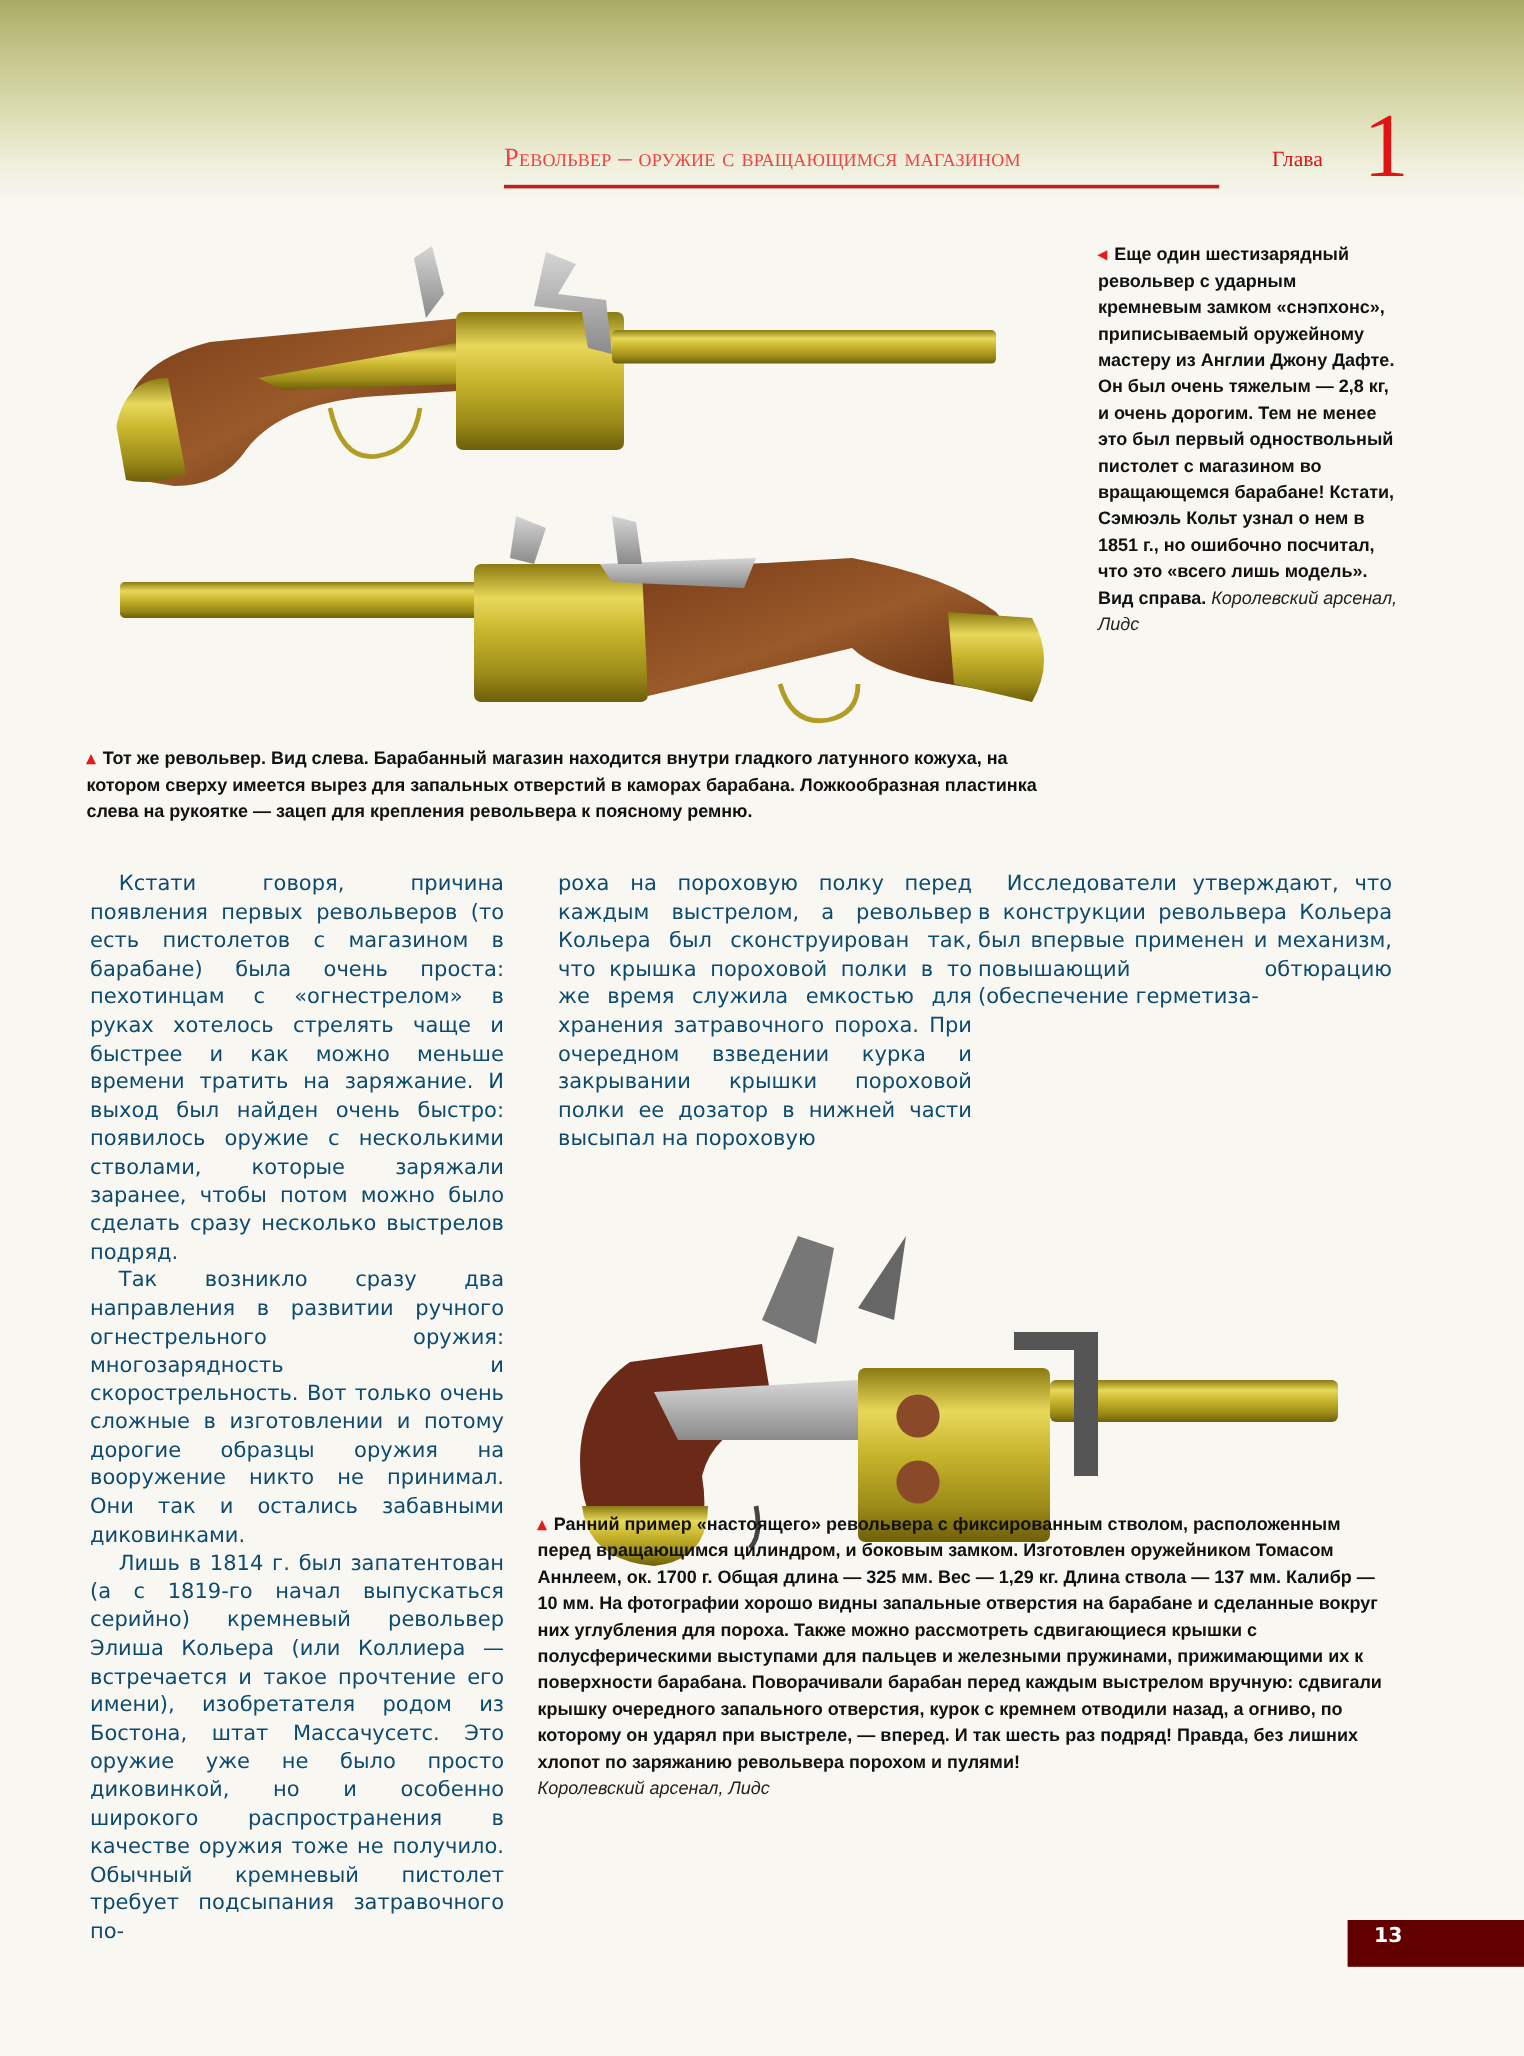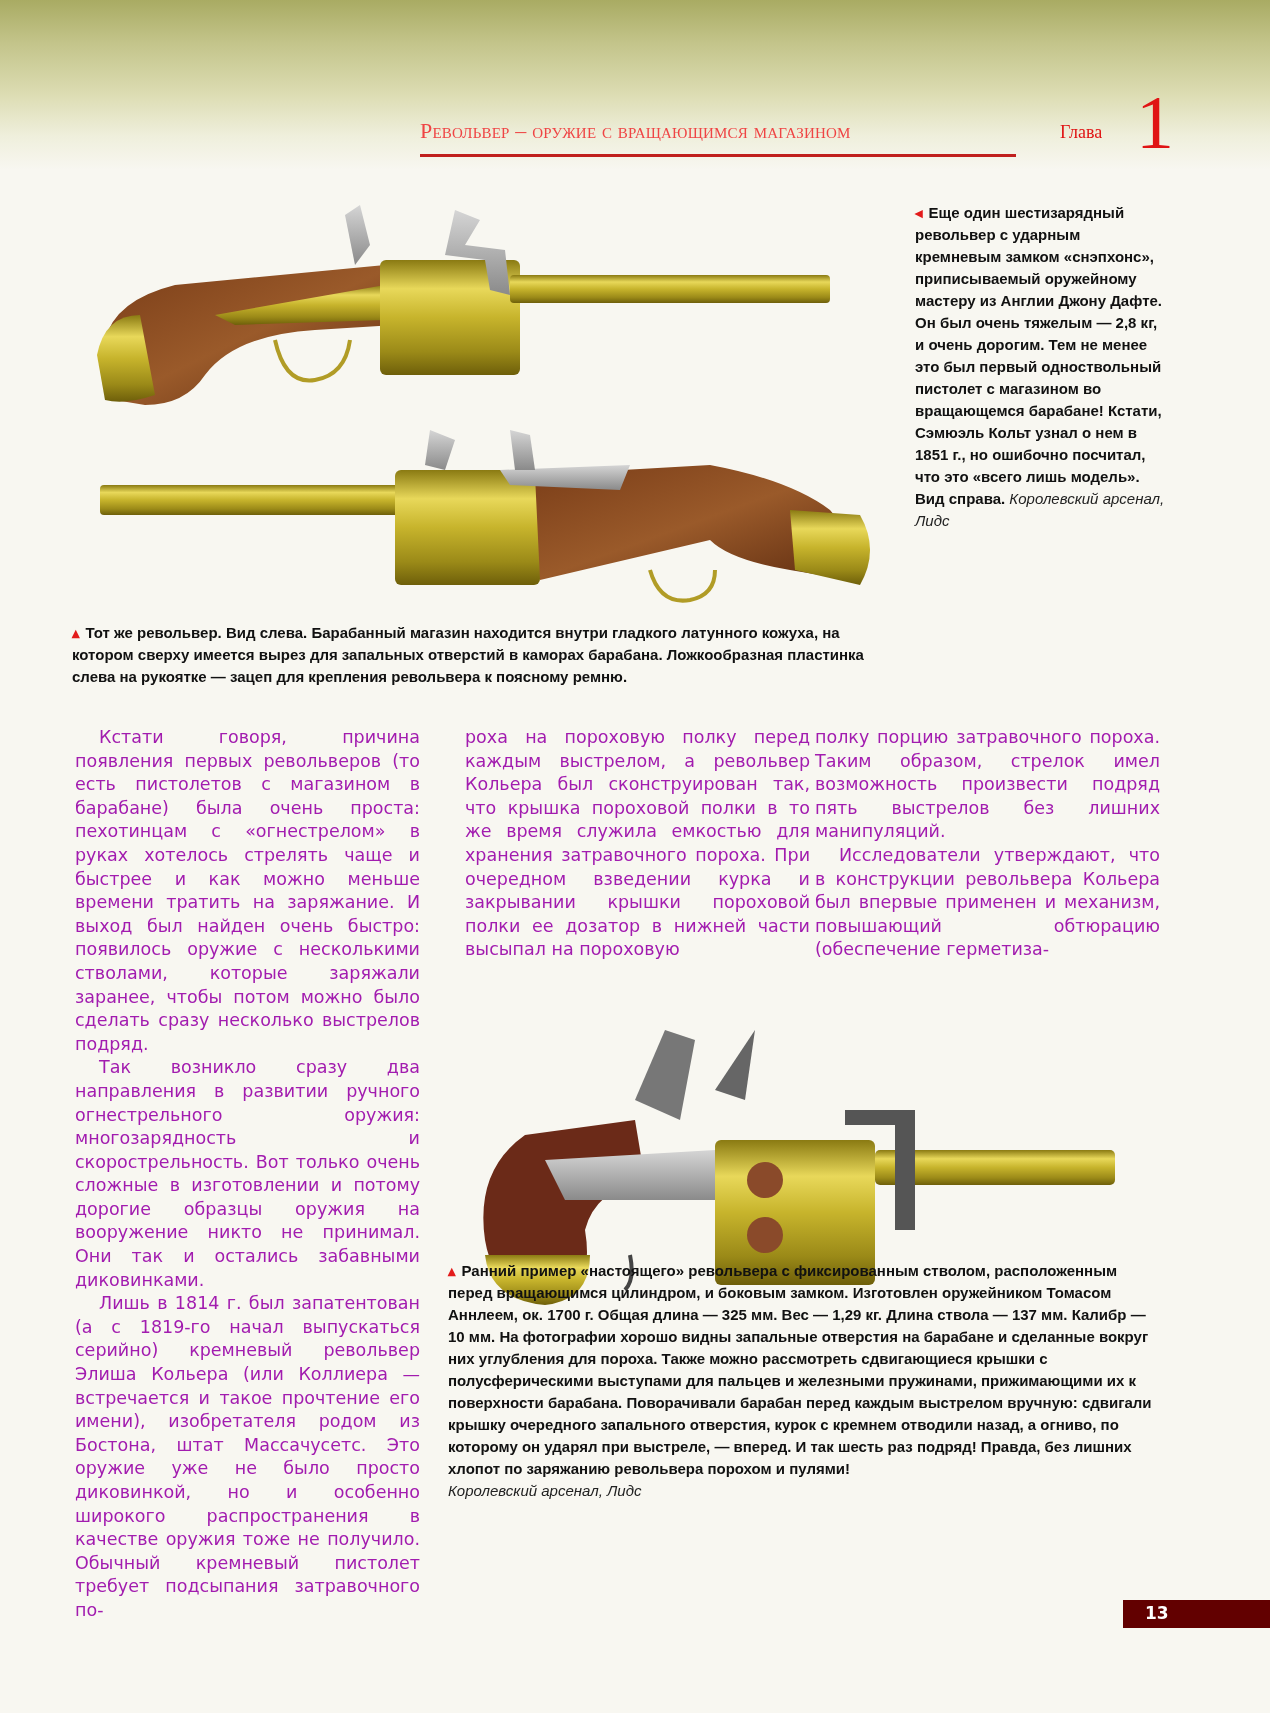--- a/index.html
+++ b/index.html
@@ -33,30 +33,30 @@
     line-height:22px; color:#111;
   }
   .caption-italic { font-family:"Liberation Sans", sans-serif; font-style:italic; font-weight:normal; color:#222; }
   .cap-right { position:absolute; left:915px; top:202px; width:250px; }
   .cap-left { position:absolute; left:72px; top:622px; width:800px; }
   .cap-bottom { position:absolute; left:448px; top:1260px; width:712px; }
   .arrow { color:#e31b1b; font-weight:bold; margin-right:6px; }
   .body-col {
     position:absolute; top:726px; width:345px;
     font-family:"DejaVu Sans", sans-serif; font-size:17.5px; line-height:23.6px;
-    text-align:justify; color:#a21caf;
+    text-align:justify; color:#0c4a6e;
   }
   .body-col p { margin:0; text-indent:24px; }
   .body-col p.cont { text-indent:0; }
   .col1 { left:75px; }
   .col2 { left:465px; }
   .col3 { left:815px; }
   .photo { position:absolute; }
   .page-num-bar {
-    position:absolute; left:1123px; top:1600px; width:147px; height:28px; background:#620000;
+    position:absolute; left:1123px; top:1600px; width:147px; height:39px; background:#620000;
   }
   .page-num {
     position:absolute; left:22px; top:3px; color:#fff; font-family:"DejaVu Sans", sans-serif;
     font-size:17px; font-weight:bold;
   }
 </style>
 </head>
 <body>
 
 <div class="header-band"></div>
@@ -120,21 +120,20 @@
 
 <div class="body-col col1">
   <p>Кстати говоря, причина появления первых револьверов (то есть пистолетов с магазином в барабане) была очень проста: пехотинцам с «огнестрелом» в руках хотелось стрелять чаще и быстрее и как можно меньше времени тратить на заряжание. И выход был найден очень быстро: появилось оружие с несколькими стволами, которые заряжали заранее, чтобы потом можно было сделать сразу несколько выстрелов подряд.</p>
   <p>Так возникло сразу два направления в развитии ручного огнестрельного оружия: многозарядность и скорострельность. Вот только очень сложные в изготовлении и потому дорогие образцы оружия на вооружение никто не принимал. Они так и остались забавными диковинками.</p>
   <p>Лишь в 1814 г. был запатентован (а с 1819-го начал выпускаться серийно) кремневый револьвер Элиша Кольера (или Коллиера — встречается и такое прочтение его имени), изобретателя родом из Бостона, штат Массачусетс. Это оружие уже не было просто диковинкой, но и особенно широкого распространения в качестве оружия тоже не получило. Обычный кремневый пистолет требует подсыпания затравочного по-</p>
 </div>
 <div class="body-col col2">
   <p class="cont">роха на пороховую полку перед каждым выстрелом, а револьвер Кольера был сконструирован так, что крышка пороховой полки в то же время служила емкостью для хранения затравочного пороха. При очередном взведении курка и закрывании крышки пороховой полки ее дозатор в нижней части высыпал на пороховую</p>
 </div>
 <div class="body-col col3">
-  <p class="cont">полку порцию затравочного пороха. Таким образом, стрелок имел возможность произвести подряд пять выстрелов без лишних манипуляций.</p>
   <p>Исследователи утверждают, что в конструкции револьвера Кольера был впервые применен и механизм, повышающий обтюрацию (обеспечение герметиза-</p>
 </div>
 
 <svg class="photo" style="left:465px;top:1000px;" width="680" height="310" viewBox="0 0 680 310">
   <g>
     <path d="M170 120 L60 135 Q10 170 20 240 Q30 300 90 300 Q130 290 120 230 Q130 190 180 180 Z" fill="#6b2a18"></path>
     <path d="M20 255 Q25 300 80 305 Q125 300 125 255 Z" fill="url(#brass)"></path>
     <path d="M80 160 L250 150 L250 200 L100 200 Z" fill="url(#steel)"></path>
     <rect x="250" y="140" width="160" height="145" rx="6" fill="url(#brass)"></rect>
     <circle cx="300" cy="180" r="18" fill="#8a4a2a"></circle>

